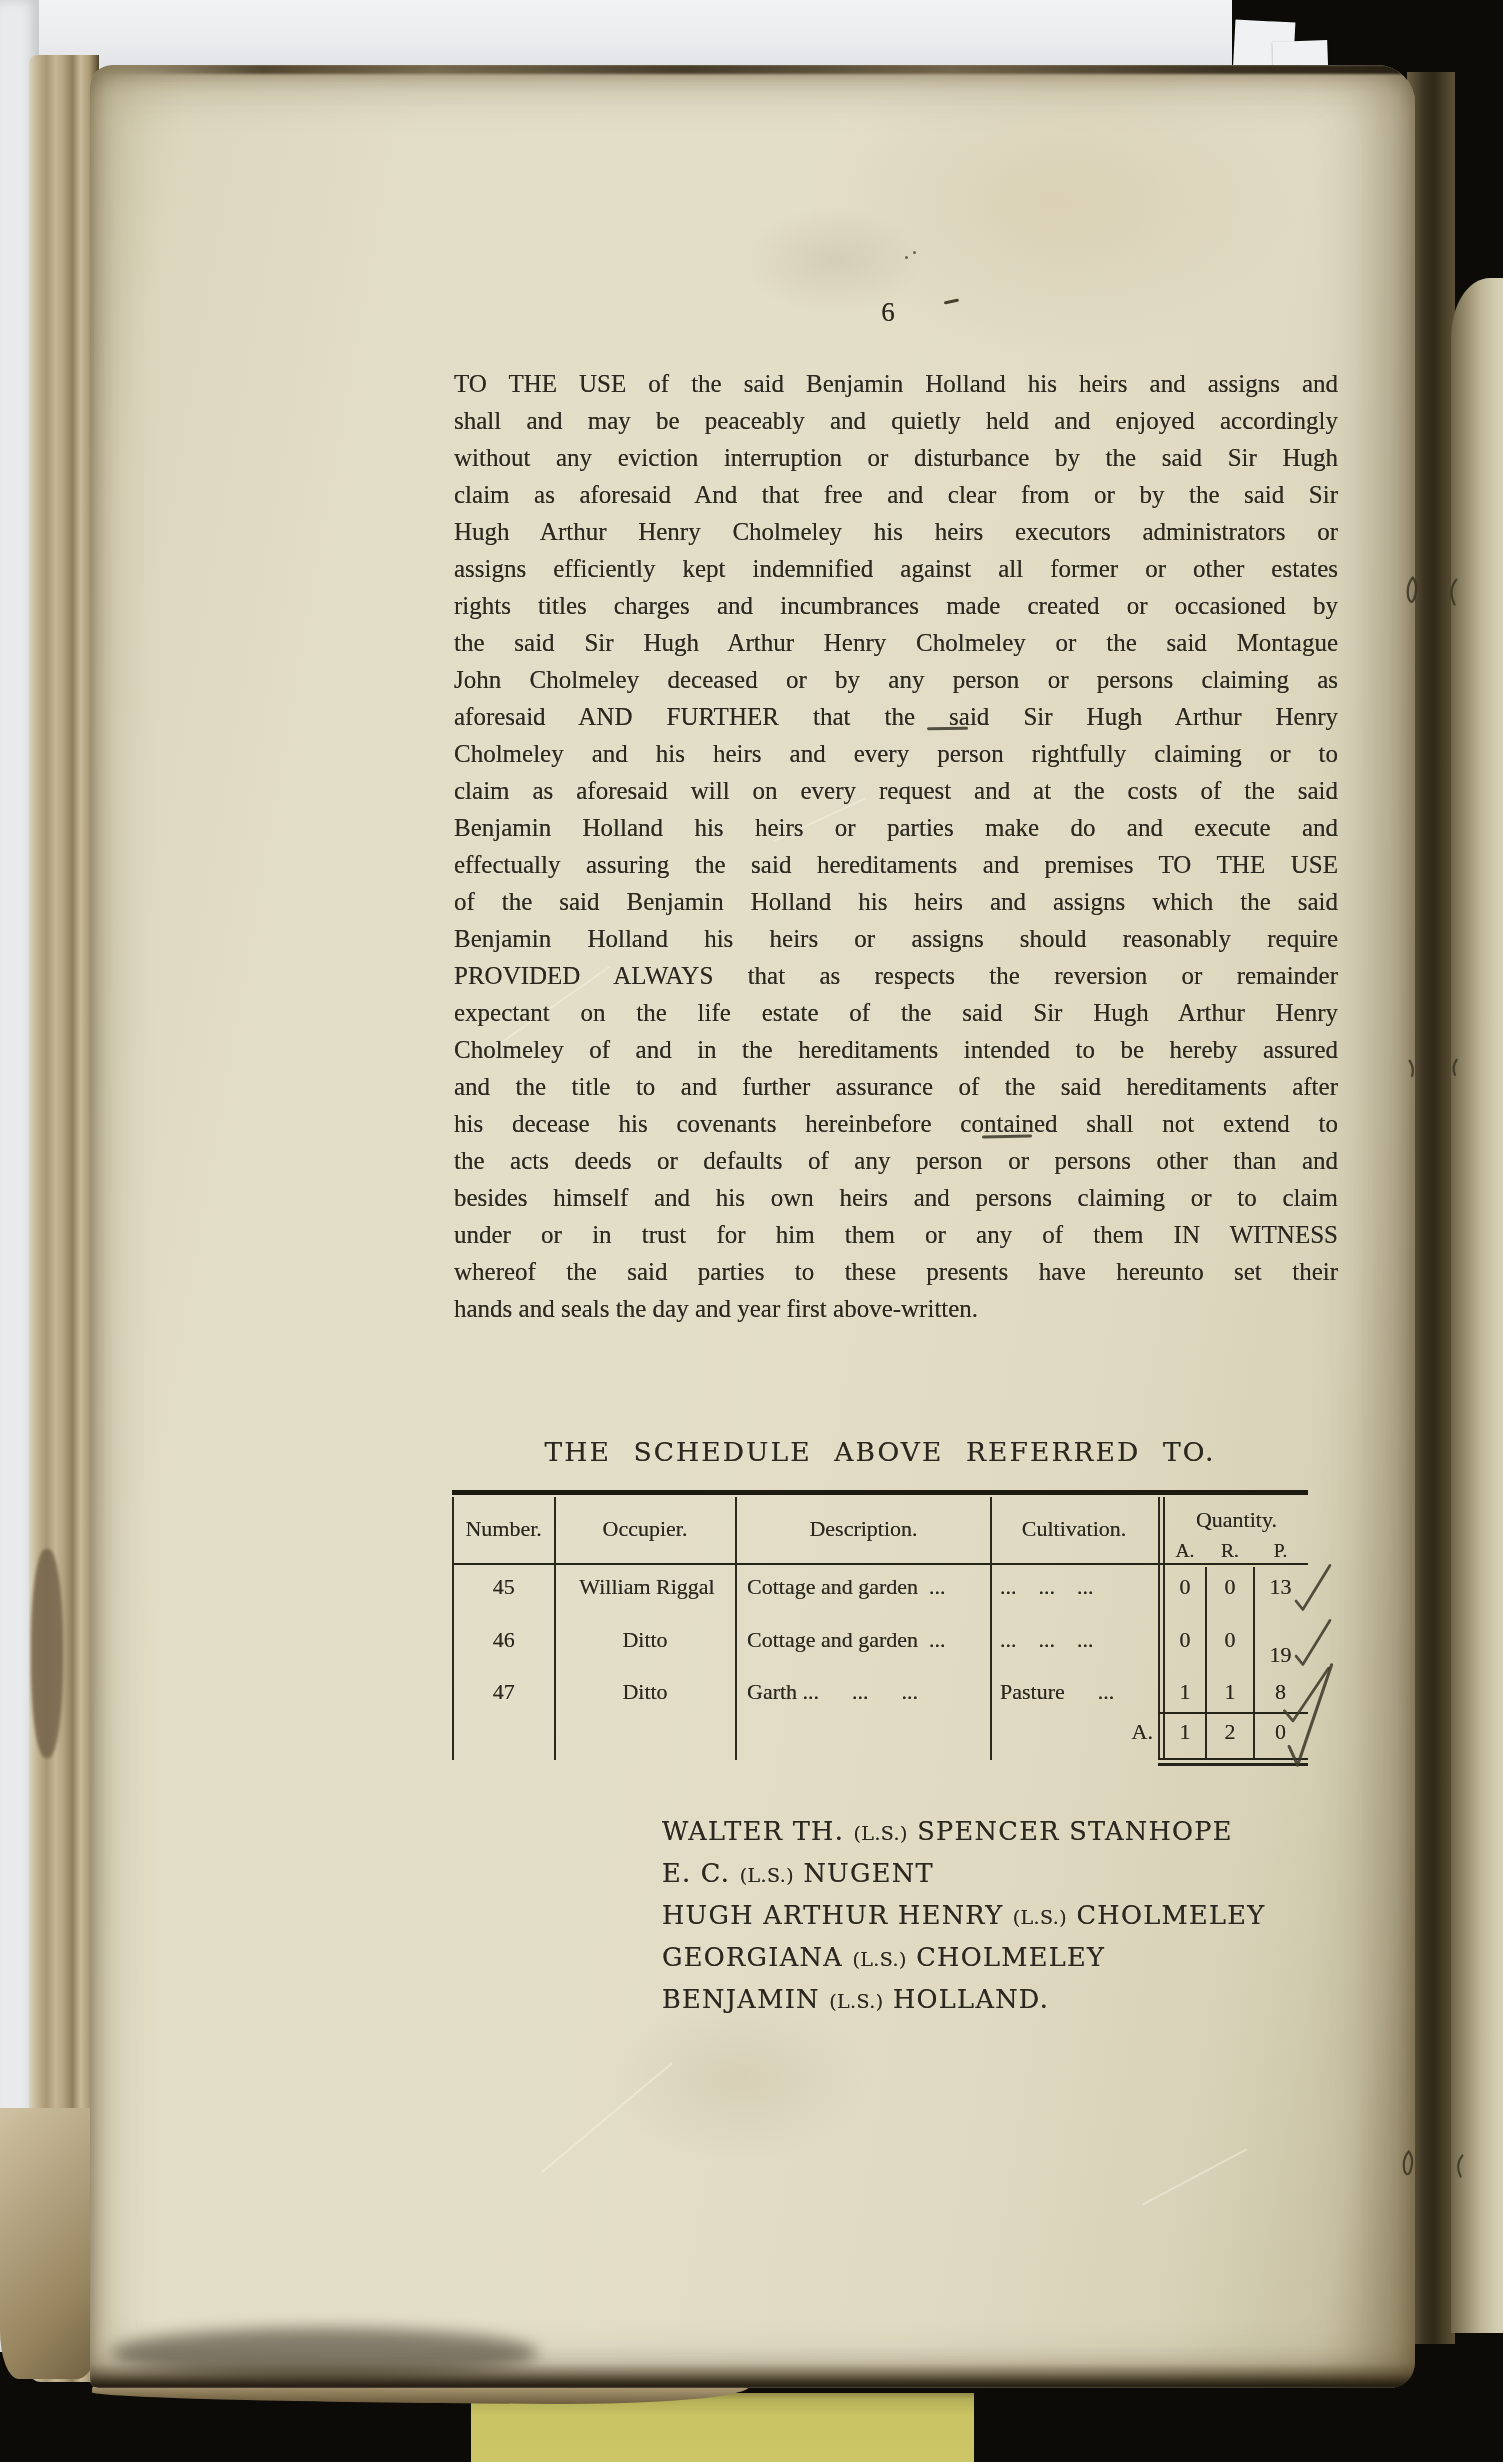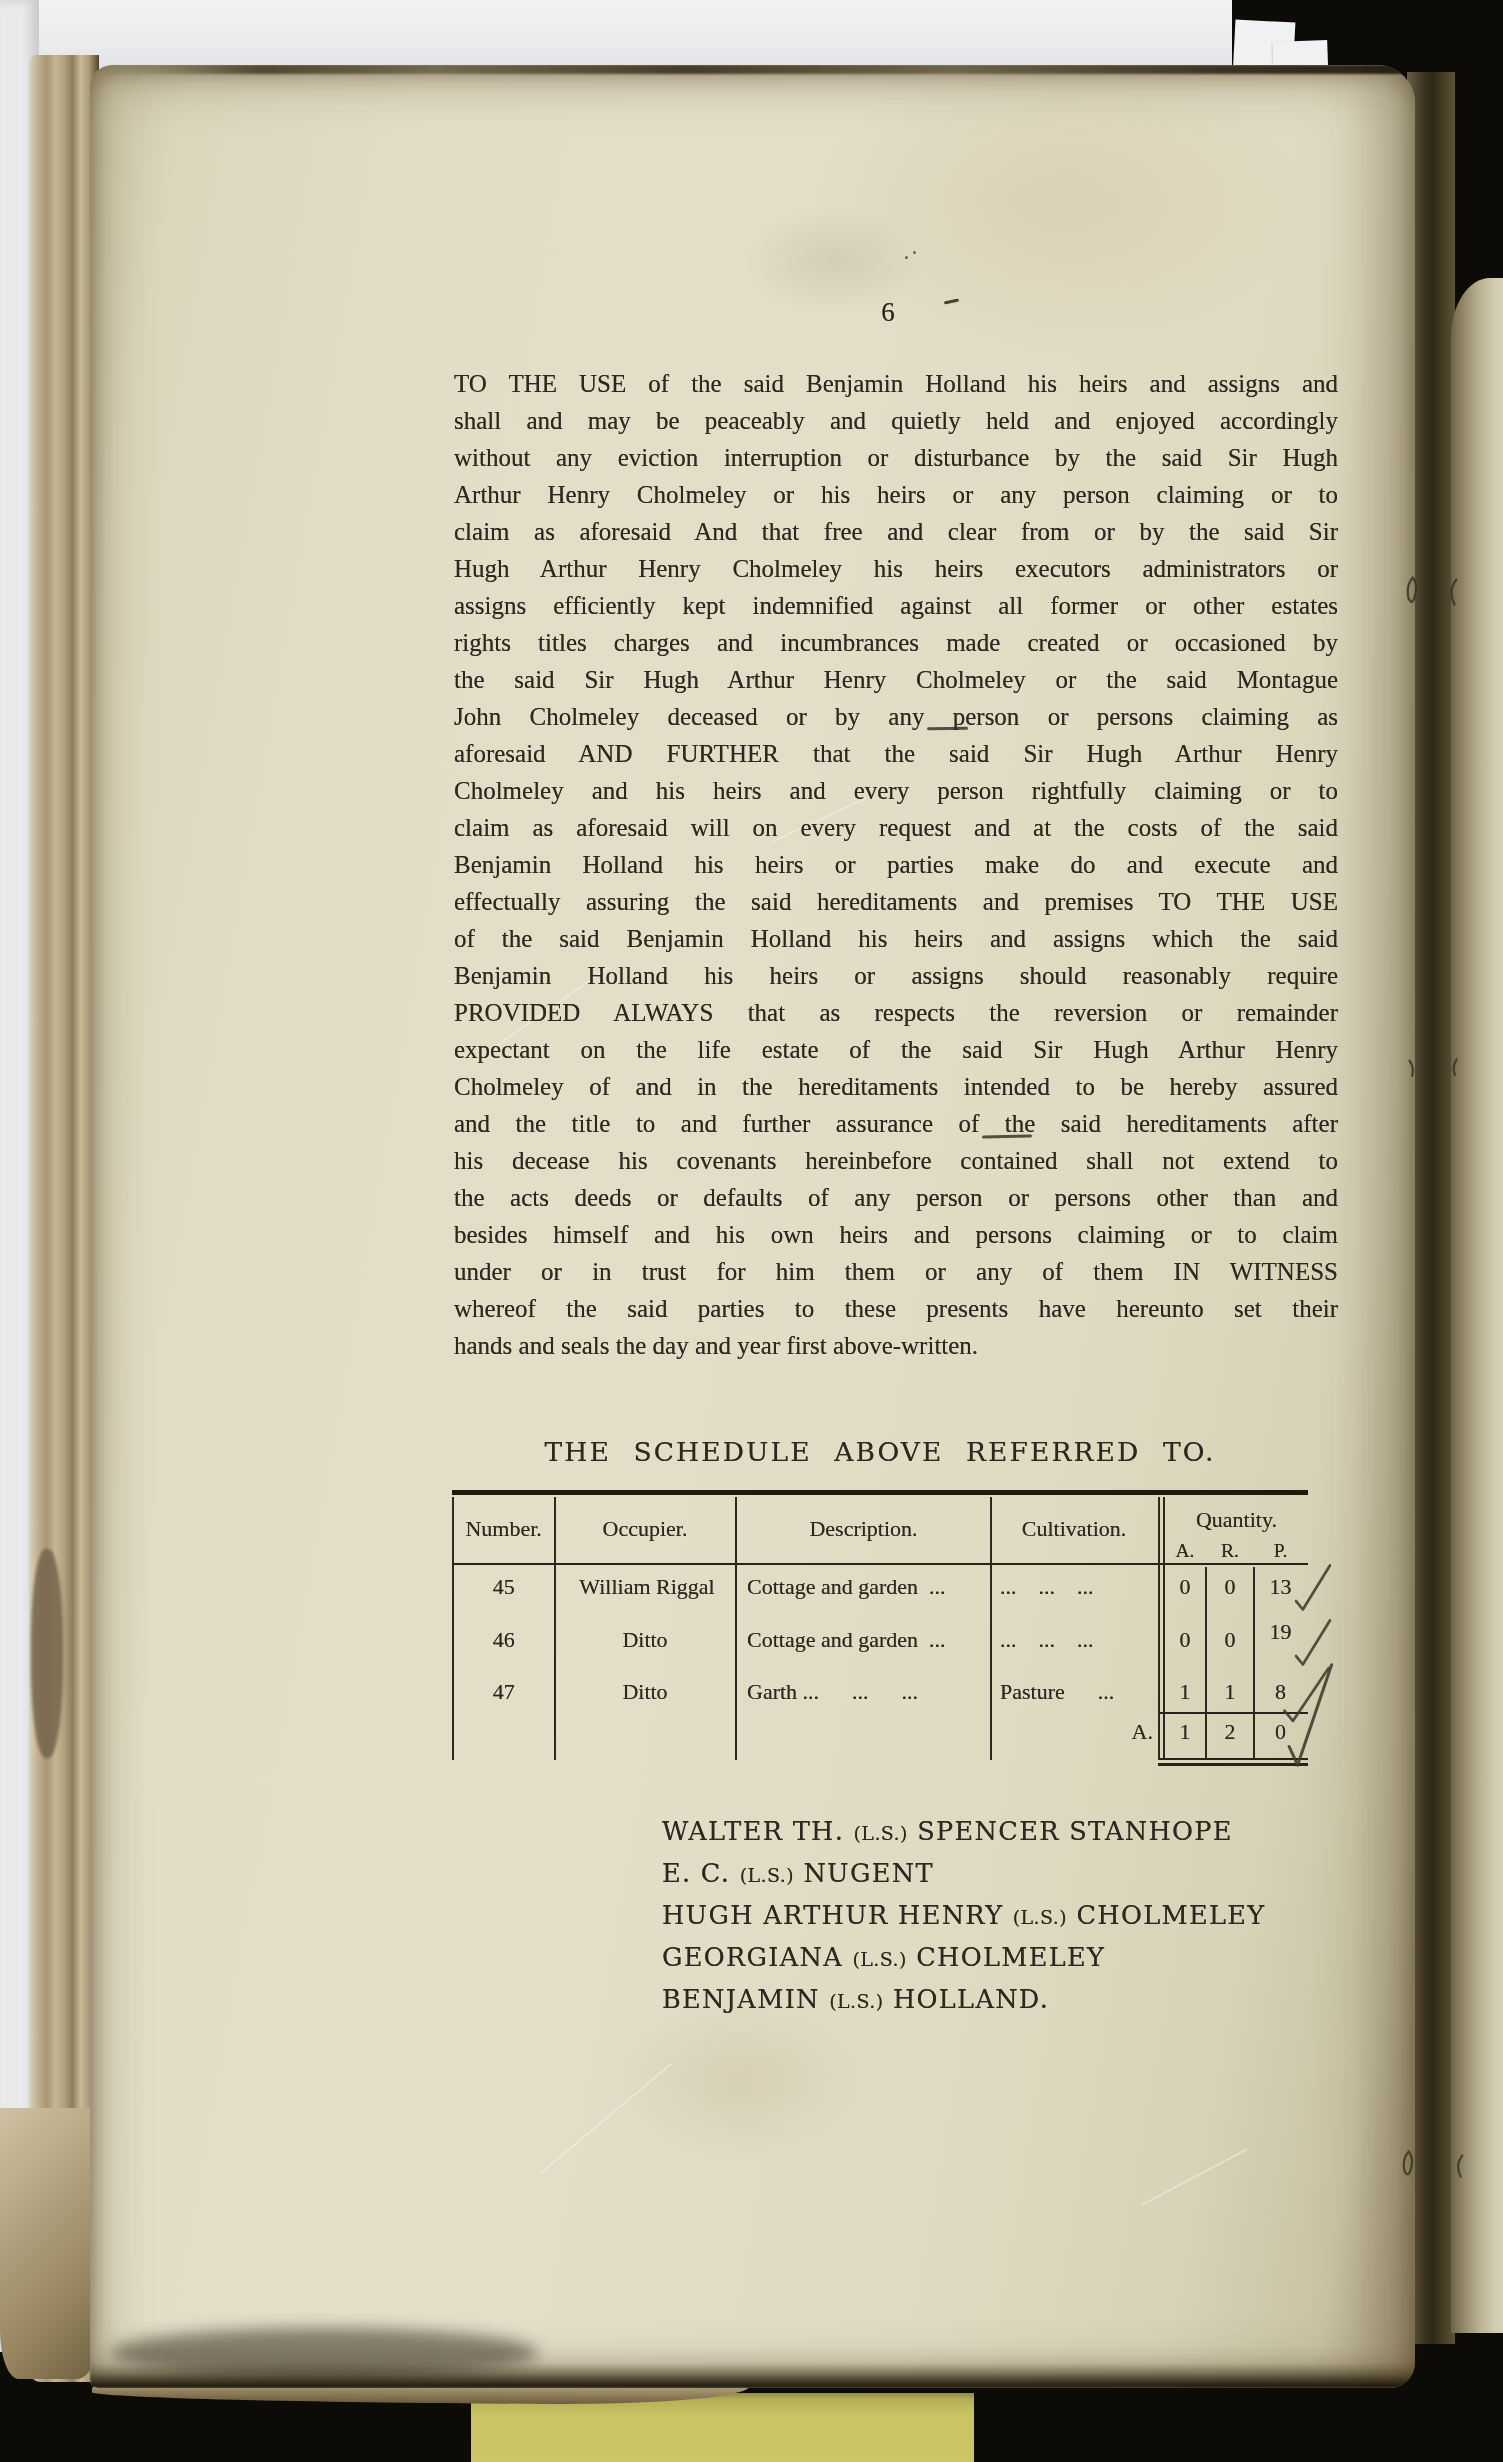--- a/index.html
+++ b/index.html
@@ -127,21 +127,20 @@
   <div class="speck" style="left:905px;top:256px;"></div>
   <div class="speck" style="left:913px;top:251px;"></div>
   <div class="abs dash-mark"></div>
 
   <div class="abs page-number ink">6</div>
 
   <div class="abs body-text ink">
     <div class="bline">TO THE USE of the said Benjamin Holland his heirs and assigns and</div>
     <div class="bline">shall and may be peaceably and quietly held and enjoyed accordingly</div>
     <div class="bline">without any eviction interruption or disturbance by the said Sir Hugh</div>
-    <div class="bline">Arthur Henry Cholmeley or his heirs or any person claiming or to</div>
     <div class="bline">claim as aforesaid And that free and clear from or by the said Sir</div>
     <div class="bline">Hugh Arthur Henry Cholmeley his heirs executors administrators or</div>
     <div class="bline">assigns efficiently kept indemnified against all former or other estates</div>
     <div class="bline">rights titles charges and incumbrances made created or occasioned by</div>
     <div class="bline">the said Sir Hugh Arthur Henry Cholmeley or the said Montague</div>
     <div class="bline">John Cholmeley deceased or by any person or persons claiming as</div>
     <div class="bline">aforesaid AND FURTHER that the said Sir Hugh Arthur Henry</div>
     <div class="bline">Cholmeley and his heirs and every person rightfully claiming or to</div>
     <div class="bline">claim as aforesaid will on every request and at the costs of the said</div>
     <div class="bline">Benjamin Holland his heirs or parties make do and execute and</div>
@@ -196,21 +195,21 @@
     <div class="cell center" style="left:713px;top:84px;width:40px;">0</div>
     <div class="cell center" style="left:755px;top:84px;width:46px;">0</div>
     <div class="cell center" style="left:802px;top:84px;width:53px;">13</div>
 
     <div class="cell center" style="left:1.7px;top:137px;width:100px;">46</div>
     <div class="cell center" style="left:103px;top:137px;width:180px;">Ditto</div>
     <div class="cell pre" style="left:295px;top:137px;width:242px;">Cottage and garden  ...</div>
     <div class="cell pre" style="left:548px;top:137px;width:158px;">...    ...    ...</div>
     <div class="cell center" style="left:713px;top:137px;width:40px;">0</div>
     <div class="cell center" style="left:755px;top:137px;width:46px;">0</div>
-    <div class="cell center" style="left:802px;top:129px;width:53px;">19</div>
+    <div class="cell center" style="left:802px;top:152px;width:53px;">19</div>
 
     <div class="cell center" style="left:1.7px;top:189px;width:100px;">47</div>
     <div class="cell center" style="left:103px;top:189px;width:180px;">Ditto</div>
     <div class="cell pre" style="left:295px;top:189px;width:242px;">Garth ...      ...      ...</div>
     <div class="cell pre" style="left:548px;top:189px;width:158px;">Pasture      ...</div>
     <div class="cell center" style="left:713px;top:189px;width:40px;">1</div>
     <div class="cell center" style="left:755px;top:189px;width:46px;">1</div>
     <div class="cell center" style="left:802px;top:189px;width:53px;">8</div>
 
     <div class="cell right" style="left:539px;top:229px;width:162px;">A.</div>

